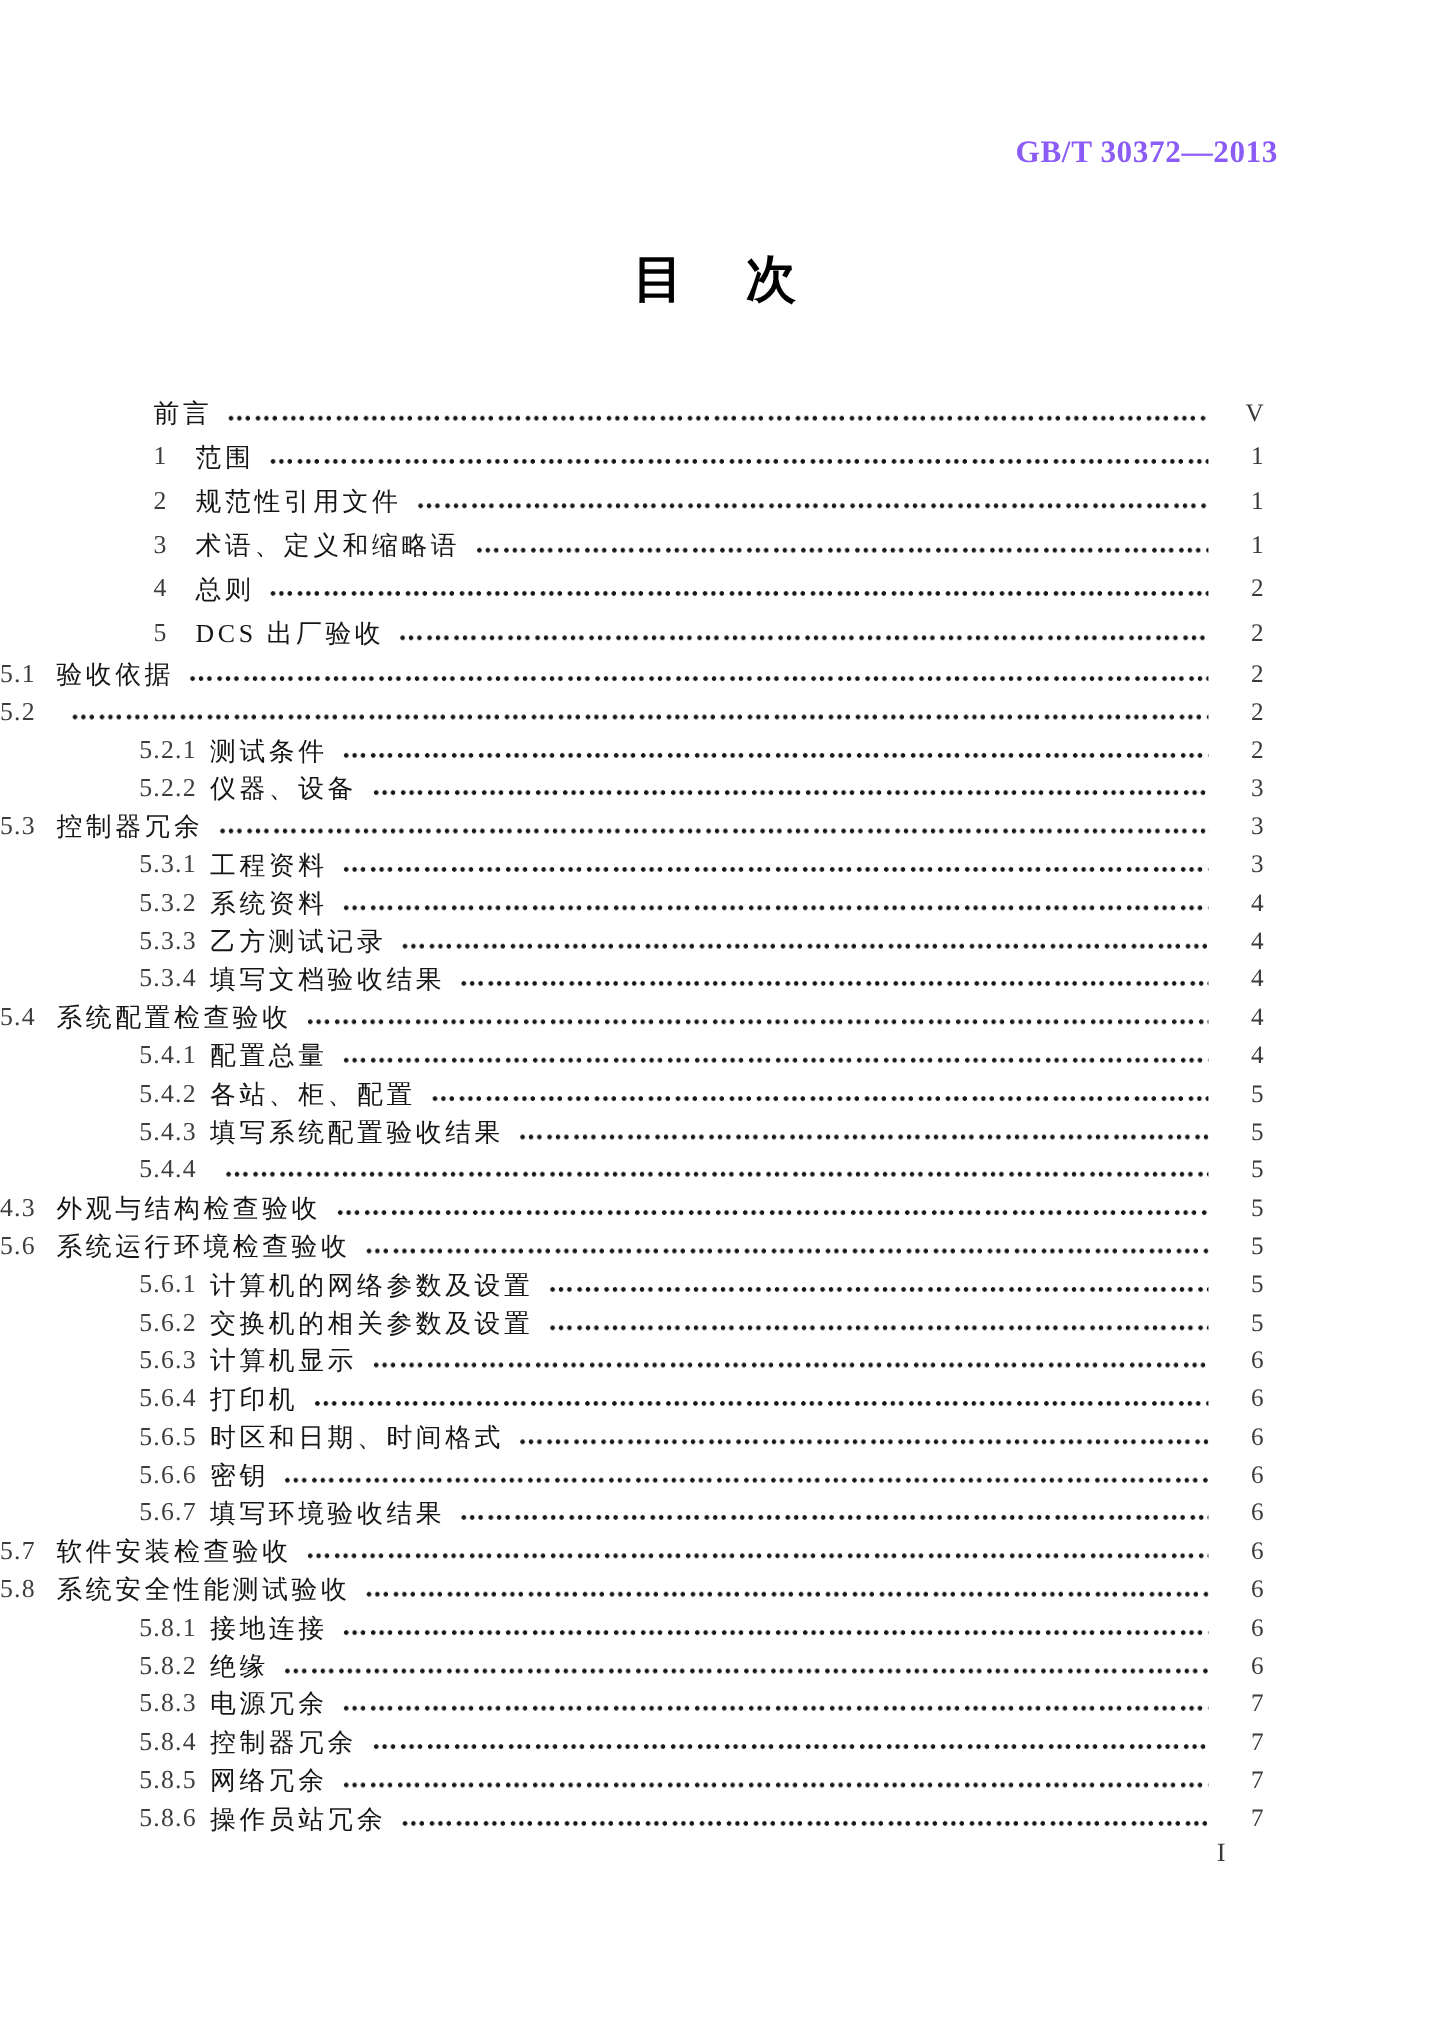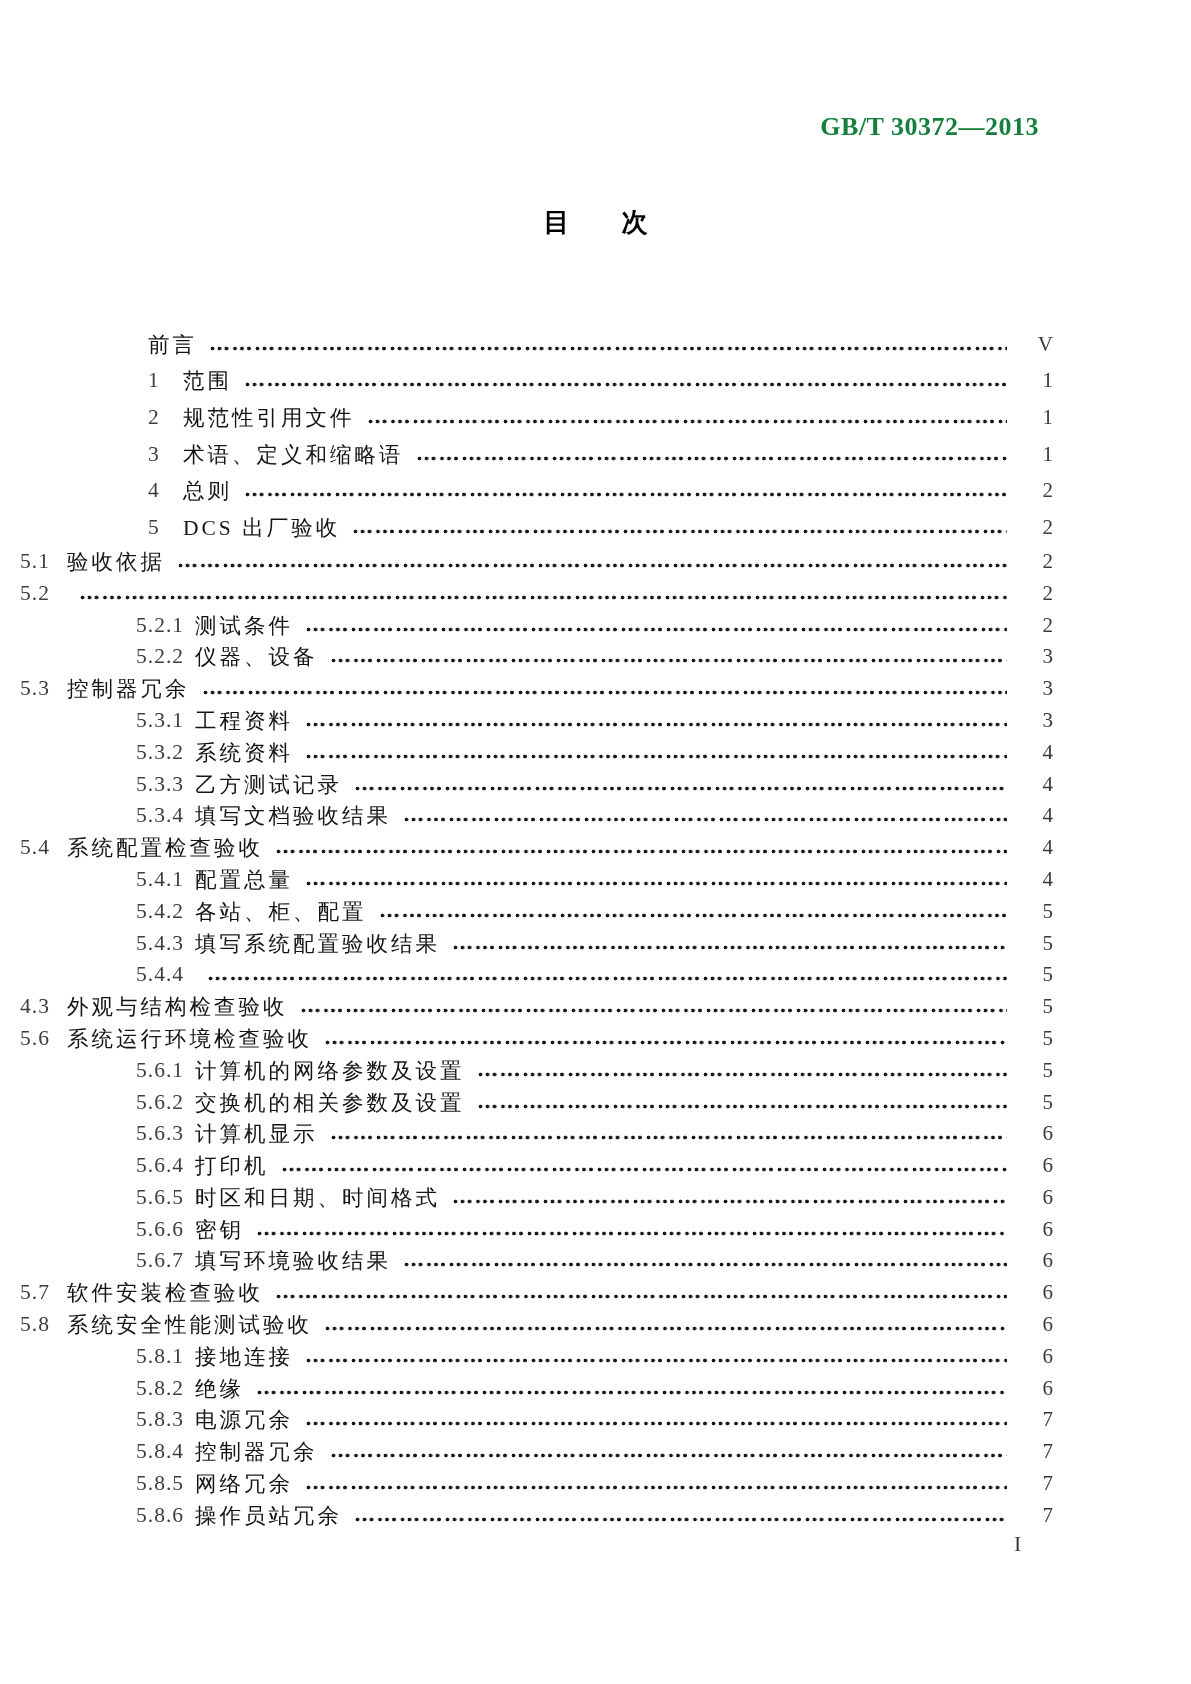--- a/index.html
+++ b/index.html
@@ -1,35 +1,35 @@
 <!DOCTYPE html>
 <html><head>
 <meta charset="utf-8">
 <style>
   html,body{margin:0;padding:0;}
   body{
     width:1191px;height:1684px;background:#ffffff;position:relative;overflow:hidden;
     font-family:"Liberation Serif","DejaVu Serif",serif;color:#151515;
   }
   .doc-code{
-    position:absolute;top:112px;right:152px;
-    font-size:26px;font-weight:bold;letter-spacing:0.5px;color:#15803d;
+    position:absolute;top:112px;right:126px;
+    font-size:26px;font-weight:bold;letter-spacing:0.5px;color:#8b5cf6;
     white-space:nowrap;
   }
   .toc-title{
     position:absolute;top:205px;left:0;width:100%;margin:0;
-    text-align:center;font-size:26px;font-weight:bold;color:#000;
+    text-align:center;font-size:42px;font-weight:bold;color:#000;
     letter-spacing:52px;padding-left:52px;box-sizing:border-box;
   }
   .toc{
     position:absolute;top:326px;left:0;right:138px;
   }
   .row{
     display:flex;align-items:center;height:31.8px;
-    font-size:21.5px;white-space:nowrap;margin-left:20px;
+    font-size:21.5px;white-space:nowrap;
   }
   .row.l0{height:36.6px;padding-left:128px;}
   .row.l1{}
   .row.l2{padding-left:116px;}
   .num{flex-shrink:0;color:#3d3d3d;letter-spacing:1px;}
   .row.l0 .num{width:35px;}
   .row.l1 .num{width:47px;}
   .row.l2 .num{width:59px;}
   .label{flex-shrink:0;letter-spacing:3px;color:#151515;}
   .leader{

